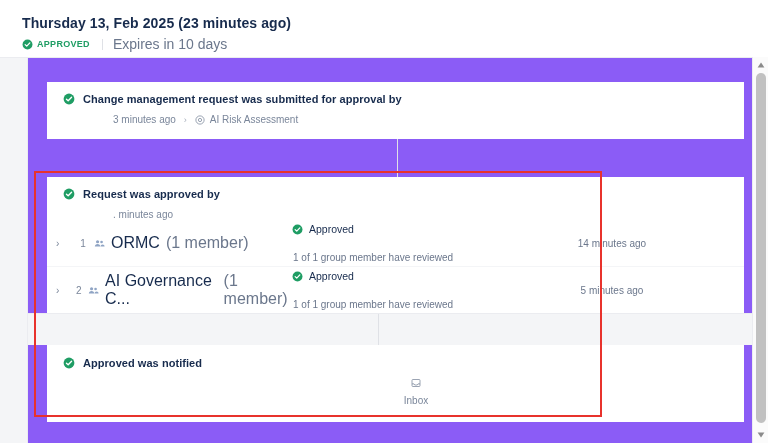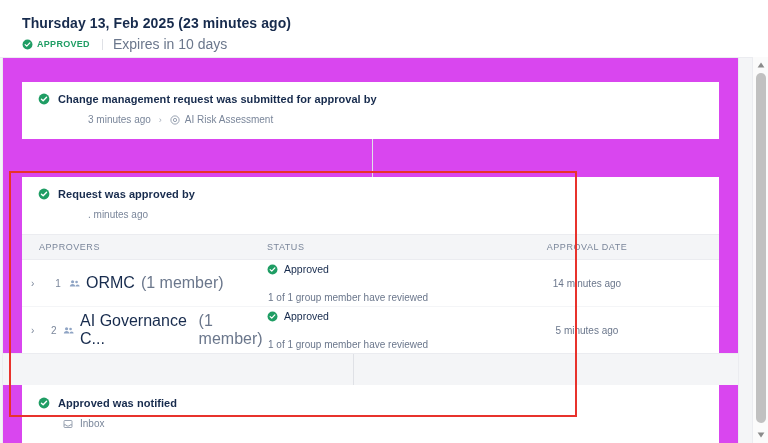--- a/index.html
+++ b/index.html
@@ -78,25 +78,25 @@
     top: 57px;
     width: 768px;
     height: 386px;
     background: #f4f5f7;
     border-top: 1px solid #ebecf0;
     overflow: hidden;
   }
 
   .scroll-body {
     position: absolute;
-    left: 2px;
+    left: 27px;
     top: 0;
     width: 737px;
     height: 386px;
-    background: #d946ef;
+    background: #8b5cf6;
     border-left: 1px solid #ebecf0;
     border-right: 1px solid #ebecf0;
   }
 
   
   .card {
     background: #ffffff;
     margin: 0 19px;
     position: relative;
   }
@@ -269,20 +269,21 @@
   .card-notified {
     padding: 12px 0 16px 0;
   }
 
   .inbox-row {
     display: flex;
     align-items: center;
     gap: 7px;
     padding-left: 41px;
     margin-top: 9px;
+    flex-direction: column;
   }
 
   .inbox-label { font-size: 10px; color: #7a869a; }
 
   
   .icon { display: inline-flex; align-items: center; justify-content: center; flex: none; }
   .icon svg { display: block; }
 
   
   .scrollbar {
@@ -377,25 +378,20 @@
               <circle cx="8" cy="8" r="7.2" fill="#1f9d64"></circle>
               <path d="M4.6 8.2 L6.9 10.4 L11.4 5.6" fill="none" stroke="#ffffff" stroke-width="1.8" stroke-linecap="round" stroke-linejoin="round"></path>
             </svg>
           </span>
           <span class="node-title">Request was approved by</span>
         </div>
         <div class="node-sub-row">
           <span class="sub-text">. minutes ago</span>
         </div>
 
-        <div class="table-head">
-          <div class="th col-approvers">APPROVERS</div>
-          <div class="th col-status">STATUS</div>
-          <div class="th col-date">APPROVAL DATE</div>
-        </div>
 
         <div class="table-row">
           <div class="col-approvers" style="display:flex;align-items:center;padding-left:8px;">
             <span class="row-expand">›</span>
             <span class="row-index">1</span>
             <span class="row-name">
               <span class="icon">
                 <svg width="11" height="11" viewBox="0 0 16 16">
                   <circle cx="5.2" cy="5.4" r="2.3" fill="#8fa4c4"></circle>
                   <circle cx="11" cy="5.9" r="1.9" fill="#8fa4c4"></circle>

